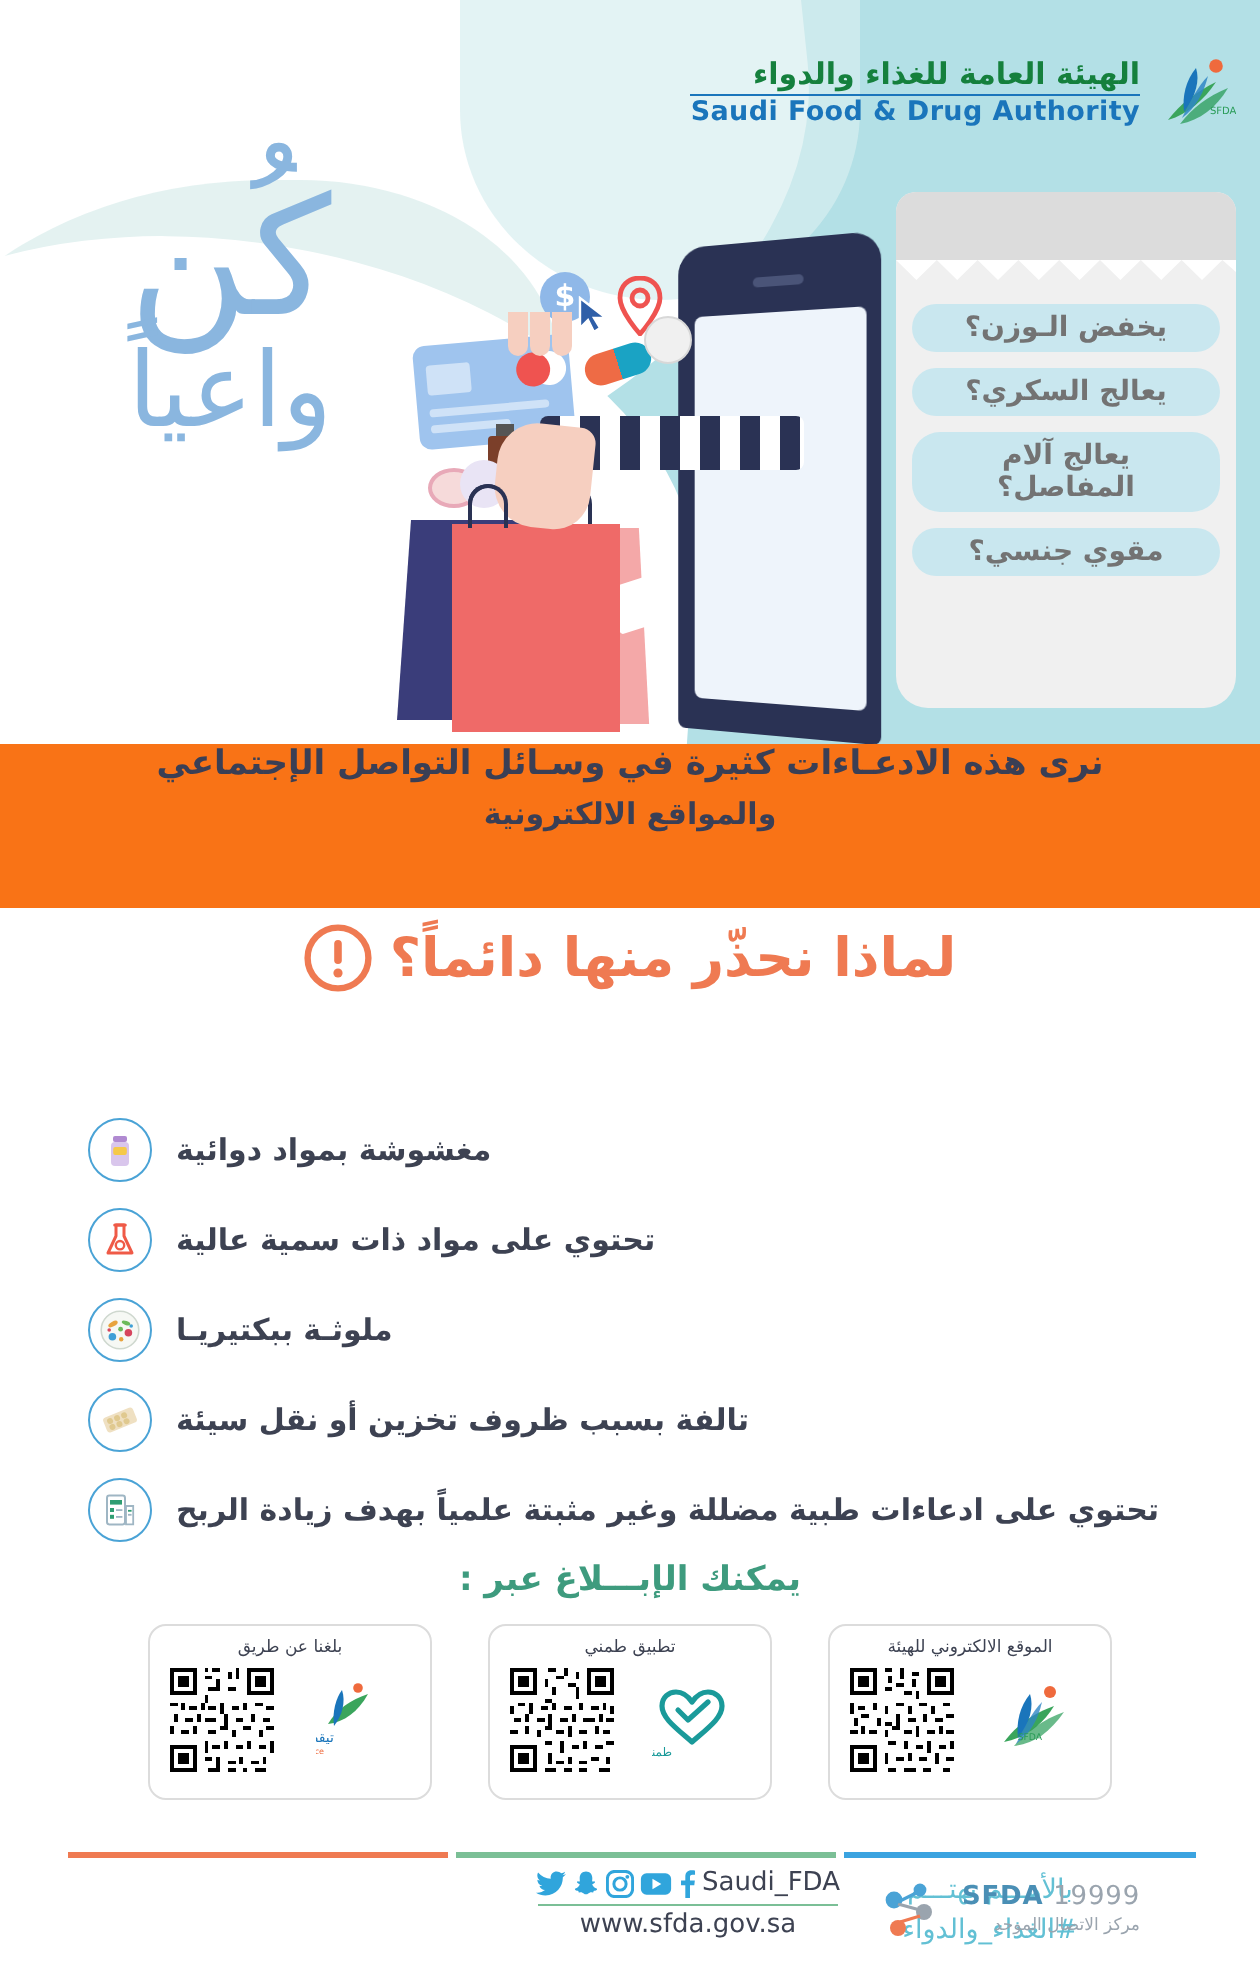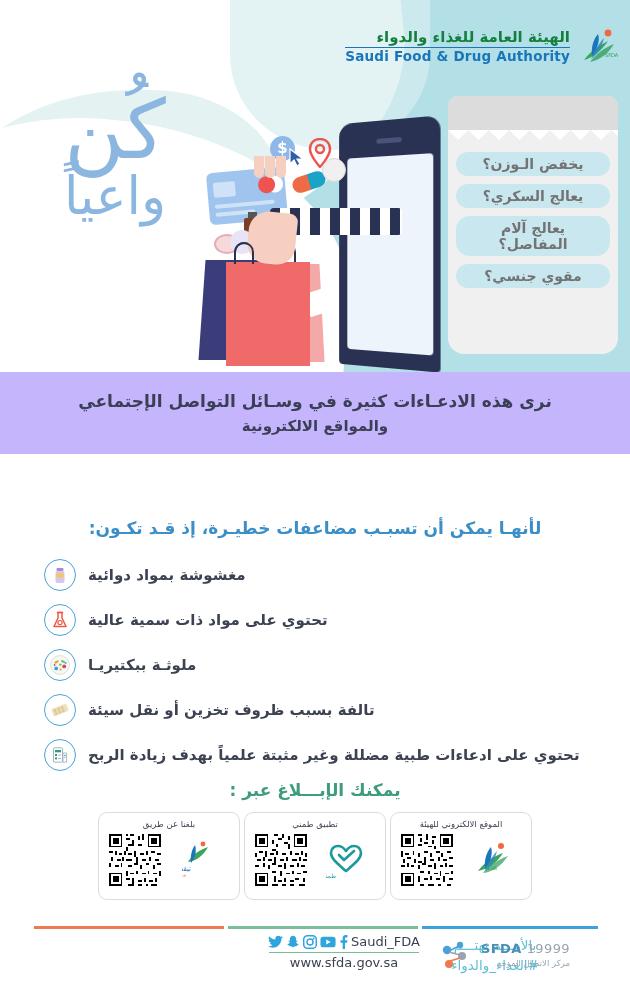--- a/index.html
+++ b/index.html
@@ -161,22 +161,22 @@
   .bubbles { position:absolute; right:20px; top:152px; width:154px; }
   .bubble {
     background:#c9e7ef; border-radius:14px; margin-bottom:8px;
     padding:4px 10px; text-align:center;
     font-size:14px; font-weight:bold; color:#737373; letter-spacing:.2px;
   }
 
   
   .banner {
     position:absolute; left:0; top:372px; width:630px; height:82px;
-    background:#c4b5fd;
-    display:flex; flex-direction:column; align-items:center; justify-content:center;
+    background:#f97316;
+    display:flex; flex-direction:column; align-items:center; justify-content:flex-start;
   }
   .banner-l1 { font-size:17px; color:#3a3f55; font-weight:bold; letter-spacing:.2px; }
   .banner-l2 { font-size:15px; color:#3a3f55; font-weight:bold; margin-top:6px; }
 
   
   .why {
     position:absolute; left:0; top:462px; width:630px;
     display:flex; align-items:center; justify-content:center; gap:9px;
   }
   .why-title { font-size:27px; font-weight:bold; color:#ef7a52; letter-spacing:.3px; }
@@ -199,21 +199,21 @@
   }
   .r-txt { font-size:15px; color:#3d4252; letter-spacing:.1px; }
 
   
   .report-title {
     position:absolute; left:0; top:780px; width:630px; text-align:center;
     font-size:17px; font-weight:bold; color:#3e9b7e; letter-spacing:1px;
   }
   .qr-row {
     position:absolute; left:0; top:812px; width:630px;
-    display:flex; flex-direction:row-reverse; justify-content:center; gap:4px;
+    display:flex; flex-direction:row-reverse; justify-content:center; gap:28px;
   }
   .qr-card {
     width:142px; height:88px; background:#fff;
     border:1px solid #dcdcdc; border-radius:9px;
     padding:6px 8px; position:relative;
   }
   .qr-label { font-size:8.5px; color:#3d4252; text-align:center; margin-bottom:3px; }
   .qr-body { display:flex; flex-direction:row-reverse; align-items:center; gap:6px; }
   .qr-img { width:56px; height:56px; flex:0 0 56px; }
   .qr-logo { flex:1; display:flex; align-items:center; justify-content:center; }
@@ -338,21 +338,28 @@
       <div class="bubble">يعالج آلام المفاصل؟</div>
       <div class="bubble">مقوي جنسي؟</div>
     </div>
   </div>
 
   <div class="banner">
     <div class="banner-l1">نرى هذه الادعـاءات كثيرة في وسـائل التواصل الإجتماعي</div>
     <div class="banner-l2">والمواقع الالكترونية</div>
   </div>
 
-  <div class="because">لأنهـا يمكن أن تسبـب مضاعفات خطيـرة، إذ قـد تكـون:</div>
+  <div class="why">
+    <div class="why-title">لماذا نحذّر منها دائماً؟</div>
+    <svg class="why-icon" viewBox="0 0 34 34">
+      <circle cx="17" cy="17" r="15.2" fill="none" stroke="#ef7a52" stroke-width="3.2"></circle>
+      <rect x="15.1" y="8" width="3.8" height="12" rx="1.9" fill="#ef7a52"></rect>
+      <circle cx="17" cy="24.5" r="2.3" fill="#ef7a52"></circle>
+    </svg>
+  </div>
 
   <div class="reasons">
 
     <div class="reason">
       <div class="r-ico">
         <svg width="20" height="20" viewBox="0 0 20 20">
           <rect x="6.5" y="3" width="7" height="3" rx="1" fill="#b08ad1"></rect>
           <rect x="5.5" y="6" width="9" height="12" rx="2" fill="#d9c6ec"></rect>
           <rect x="6.6" y="8.5" width="6.8" height="4" rx="1" fill="#f5c94a"></rect>
         </svg>

